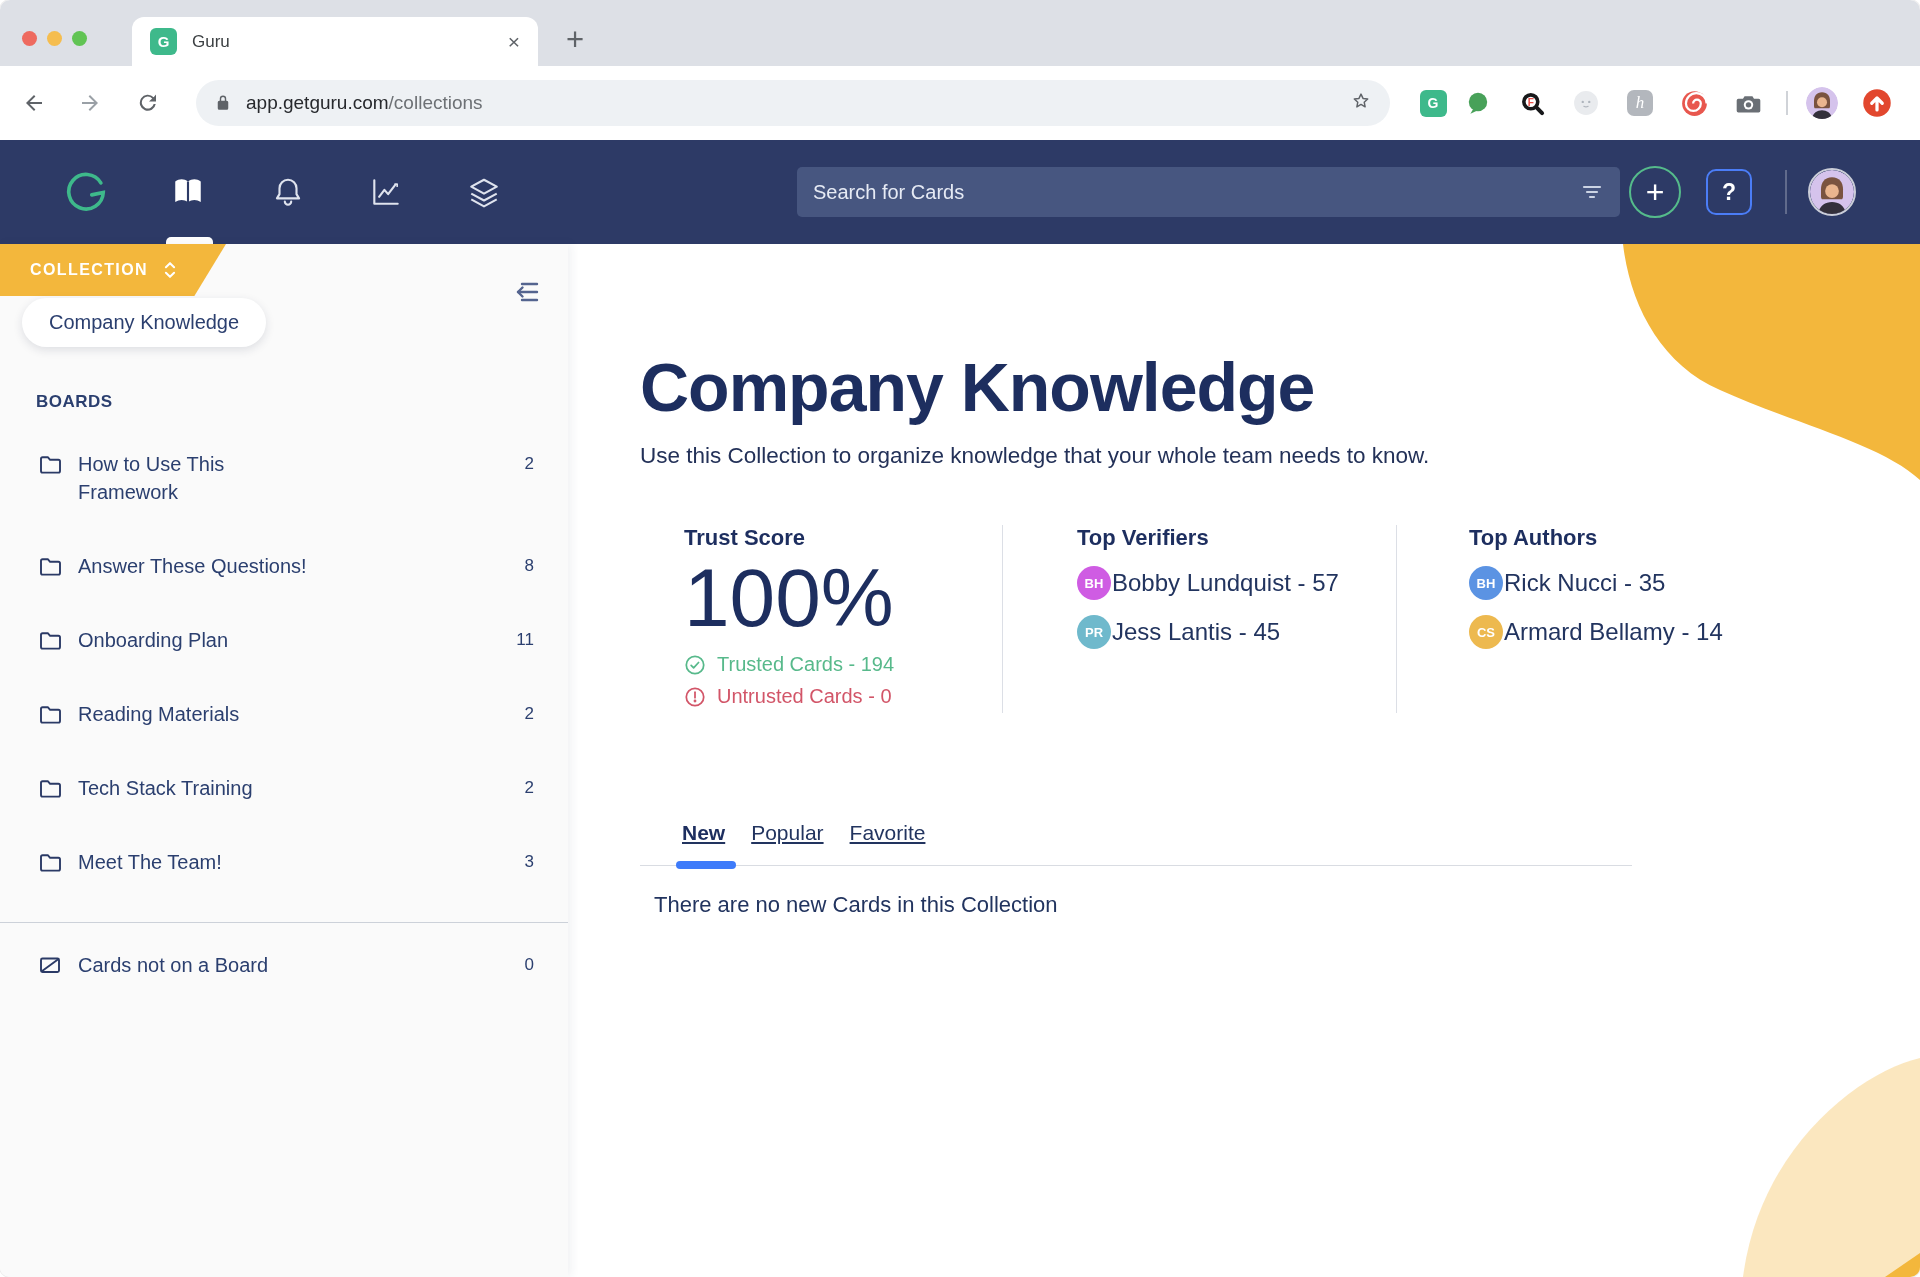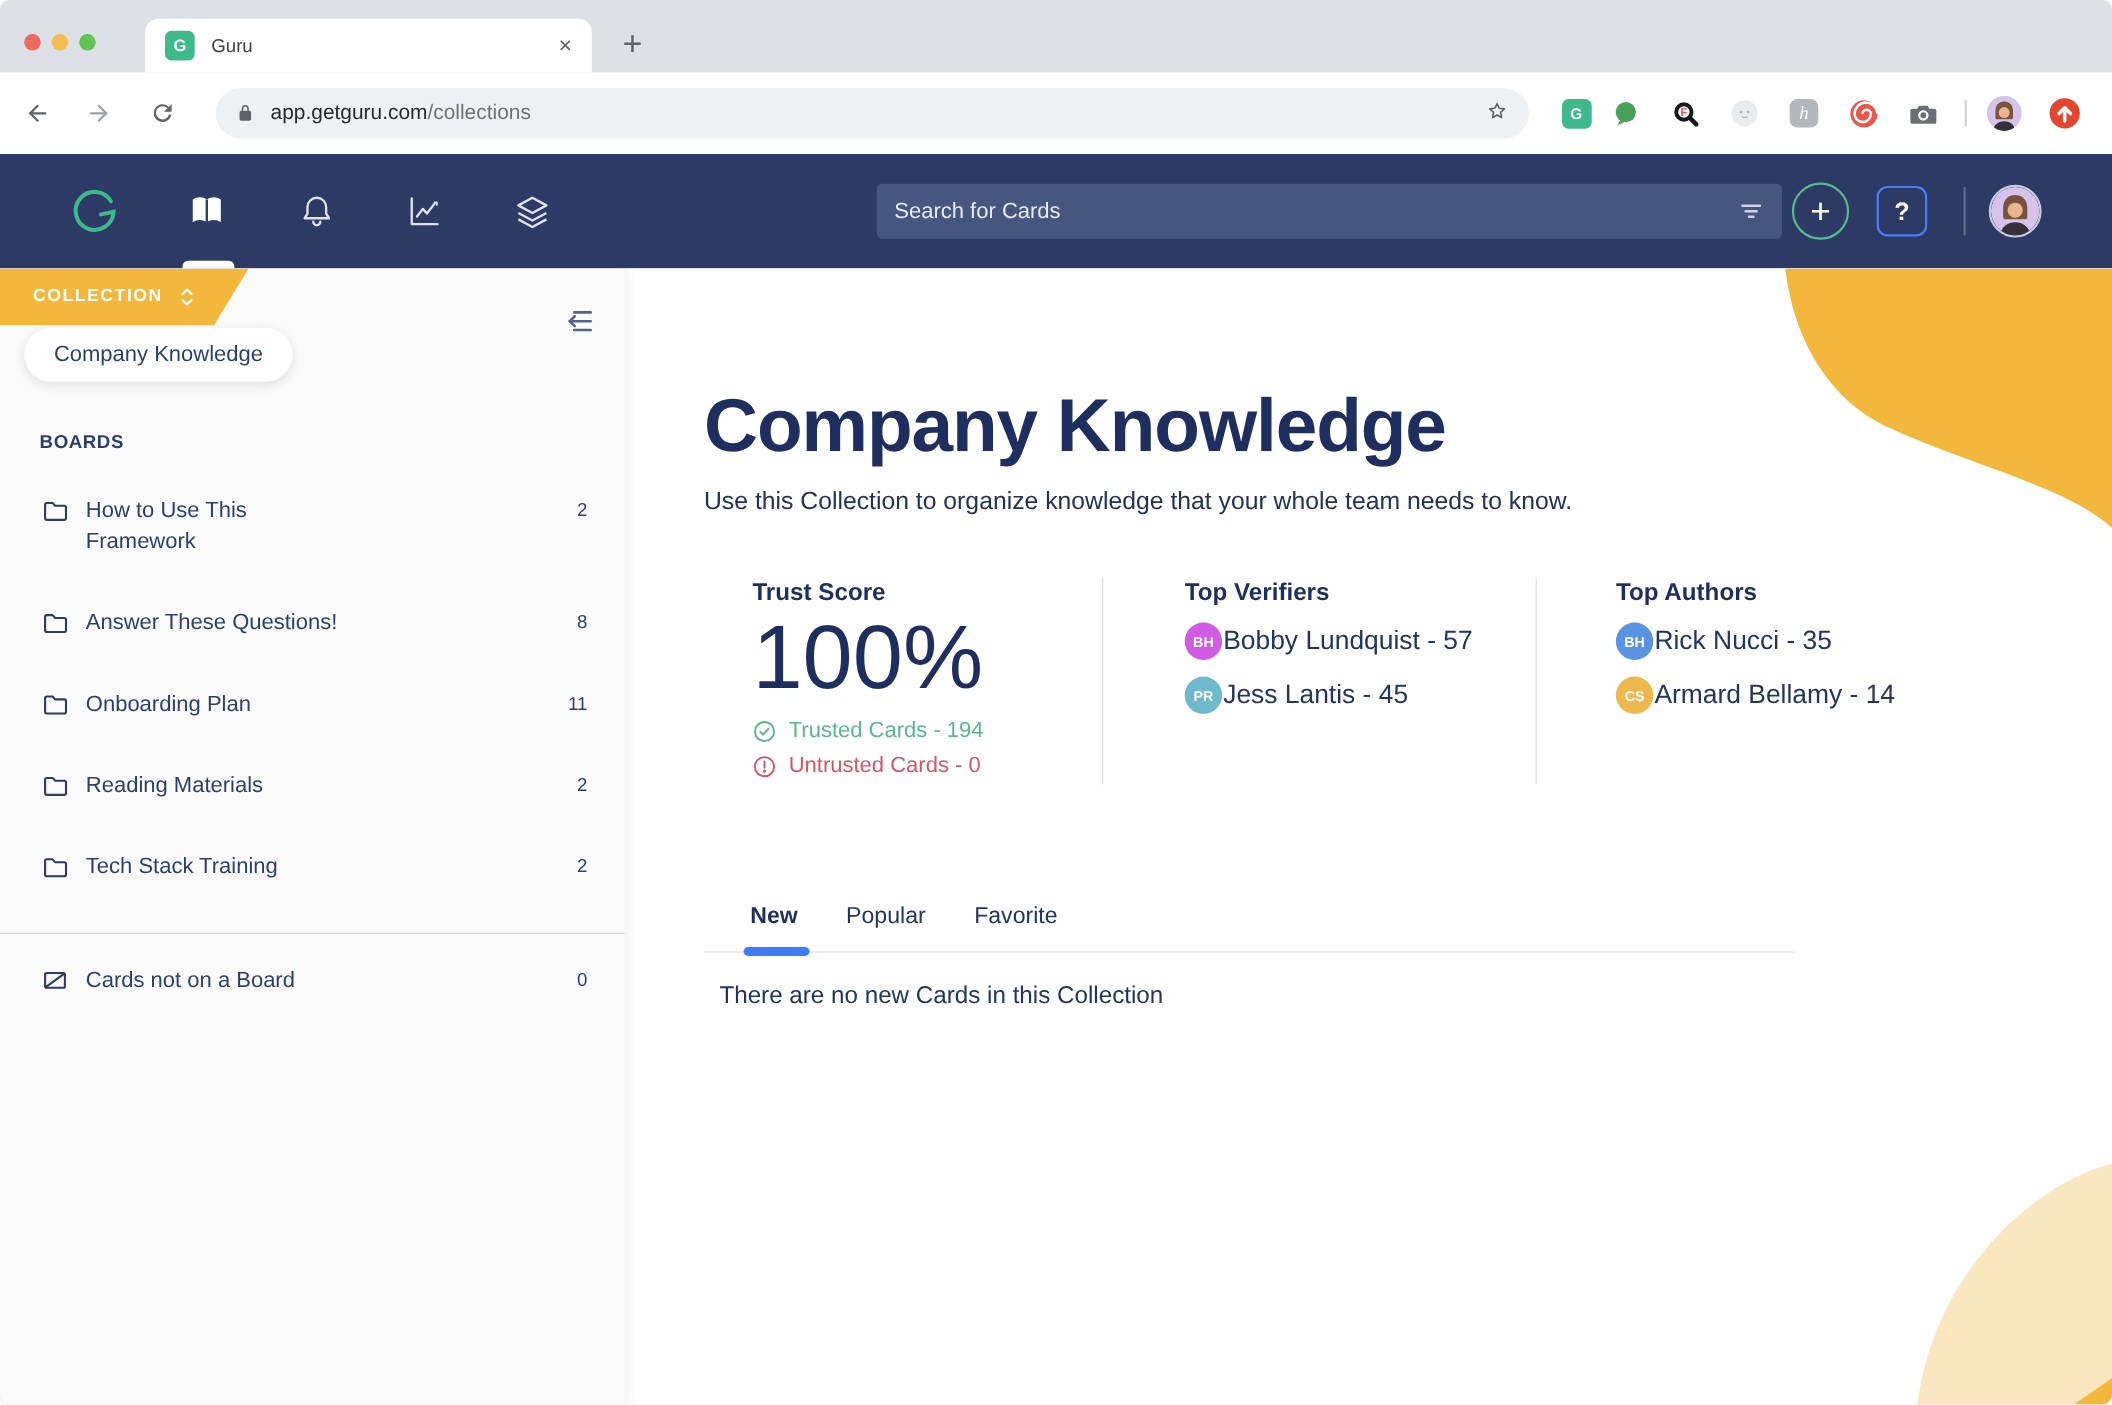--- a/index.html
+++ b/index.html
@@ -72,21 +72,21 @@
   .trust-line { display:flex; align-items:center; gap:11px; margin-top:9px; font-size:20px; font-weight:500; }
   .trust-line.trusted { color:#57b98b; margin-top:12px; }
   .trust-line.untrusted { color:#d25568; }
   .trust-line svg { width:22px; height:22px; flex:none; }
   .person-row { display:flex; align-items:center; gap:1px; margin-top:15px; }
   .p-avatar { width:34px; height:34px; border-radius:50%; color:#fff; font-size:13px; font-weight:bold; display:flex; align-items:center; justify-content:center; flex:none; }
   .p-label { font-size:24px; color:#22345f; }
   .people-list { margin-top:8px; }
 
   .tabs-block { margin-top:108px; width:992px; position:relative; }
-  .tabs-row { display:flex; gap:44px; padding-left:42px; font-size:21px; color:#22345f; height:34px; }
+  .tabs-row { display:flex; gap:26px; padding-left:42px; font-size:21px; color:#22345f; height:34px;text-decoration:underline; }
   .tab-item.active { font-weight:bold; color:#1d2e5f; }
   .tabs-underline { position:absolute; left:36px; top:40px; width:60px; height:8px; border-radius:4px; background:#3e7bfa; z-index:1; }
   .tabs-divider { border:none; border-top:1px solid #d9dce2; margin-top:10px; }
   .empty-msg { margin-top:26px; padding-left:14px; font-size:22px; color:#22345f; }
 </style>
 </head>
 <body>
 
 <svg width="0" height="0" style="position:absolute">
   <defs>
@@ -307,20 +307,27 @@
   </div>
 
   <div class="board-row">
     <svg class="b-icon" viewBox="0 0 24 24">
                 <use href="#folder-g"></use>
               </svg>
     <span class="board-label">Tech Stack Training</span>
     <span class="board-count">2</span>
   </div>
 
+  <div class="board-row">
+    <svg class="b-icon" viewBox="0 0 24 24">
+                <use href="#folder-g"></use>
+              </svg>
+    <span class="board-label">Meet The Team!</span>
+    <span class="board-count">3</span>
+  </div>
 </div>
         <hr class="boards-divider">
         <div class="board-row">
           <svg class="b-icon" viewBox="0 0 24 24" fill="none" stroke="#2b3a66" stroke-width="1.9" stroke-linejoin="round">
               <rect x="3" y="5.5" width="18" height="13.5" rx="1.5"></rect>
               <path d="M3.8 18.2 20.2 6.3" stroke-linecap="round"></path>
             </svg>
           <span class="board-label">Cards not on a Board</span>
           <span class="board-count">0</span>
         </div>

